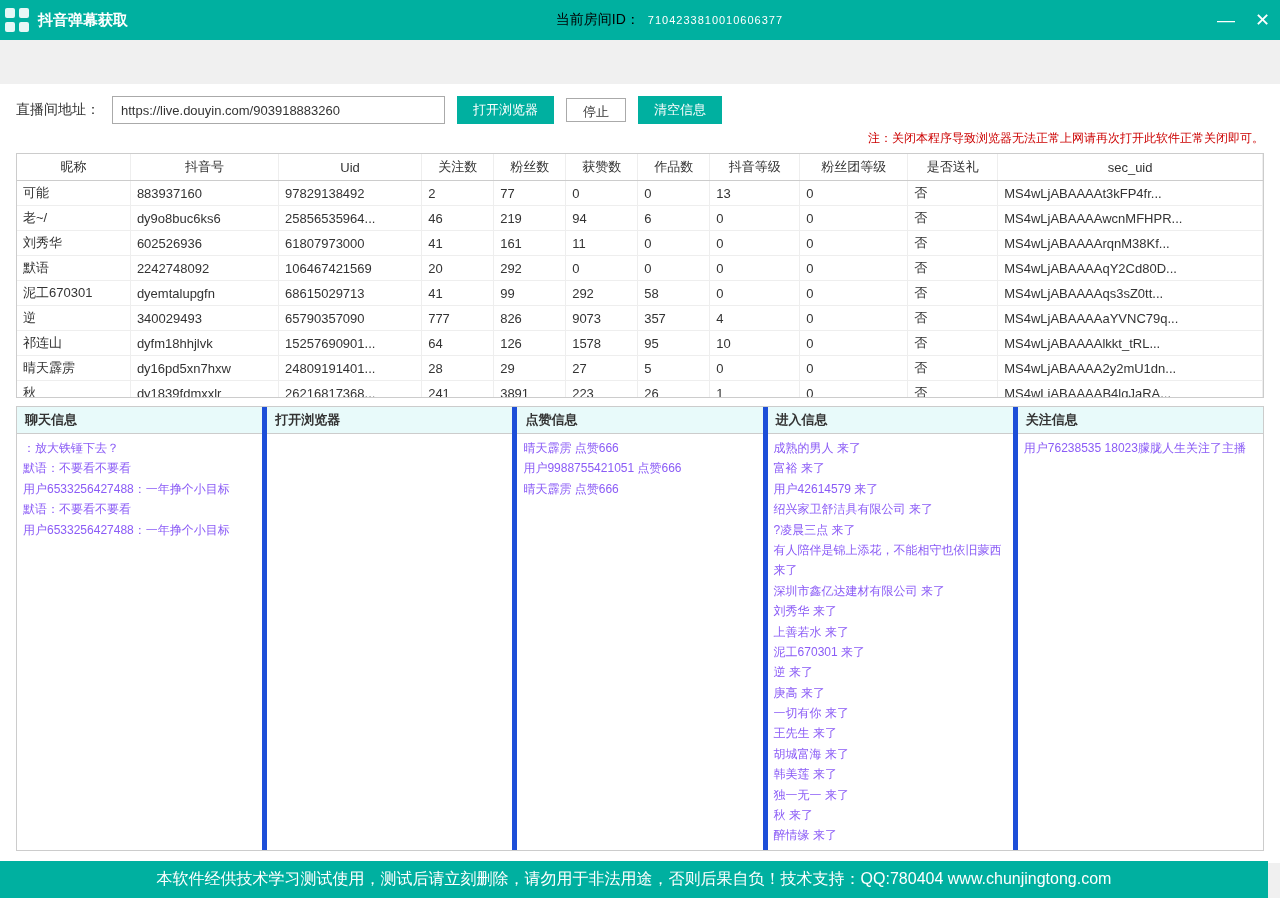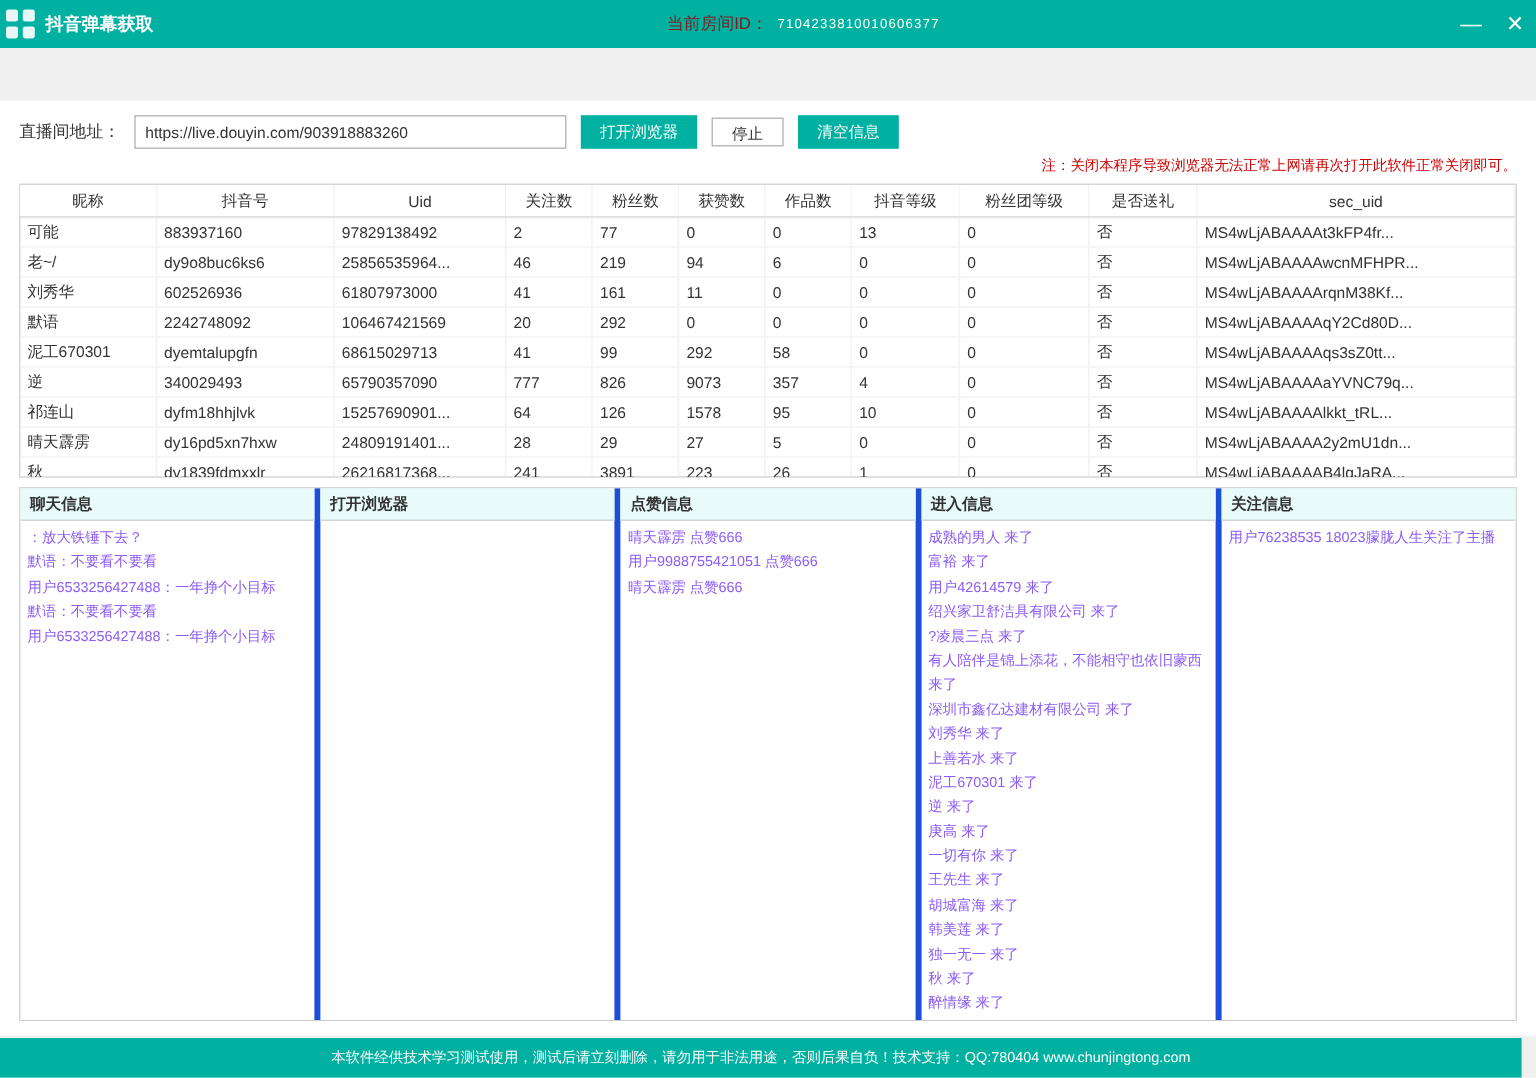--- a/index.html
+++ b/index.html
@@ -13,32 +13,32 @@
       display: flex;
       align-items: center;
       padding: 0 4px;
       justify-content: space-between;
     }
     #titlebar .left { display: flex; align-items: center; gap: 8px; }
     #titlebar .left .app-icon { width: 26px; height: 26px; display: flex; align-items: center; justify-content: center; }
     #titlebar .left .app-icon svg { width: 26px; height: 26px; }
     #titlebar .title { font-size: 15px; font-weight: bold; color: white; }
     #titlebar .room-info { display: flex; align-items: center; gap: 8px; margin: 0 auto; }
-    #titlebar .room-label { font-size: 14px; color: #7f1d1d; }
+    #titlebar .room-label { font-size: 14px; color: #000000; }
     #titlebar .room-id { font-size: 11px; color: white; letter-spacing: 1px; }
     #titlebar .win-controls { display: flex; gap: 8px; }
     #titlebar .win-btn { background: none; border: none; color: white; font-size: 18px; cursor: pointer; padding: 2px 6px; }
 
     
     #main { background: white; padding: 12px 16px; margin-top: 44px; }
 
     
     .url-bar { display: flex; align-items: center; gap: 12px; margin-bottom: 6px; }
     .url-label { font-size: 14px; color: #333; white-space: nowrap; }
-    .url-input { border: 1px solid #aaa; padding: 4px 8px; width: 360px; font-size: 13px; color: #333; height: 28px; }
+    .url-input { border: 1px solid #aaa; padding: 4px 8px; width: 333px; font-size: 13px; color: #333; height: 28px; }
     .btn-open { background: #00b0a0; color: white; border: none; padding: 4px 16px; font-size: 13px; height: 28px; cursor: pointer; }
     .btn-stop { background: white; color: #333; border: 1px solid #aaa; padding: 4px 16px; font-size: 13px; height: 24px; cursor: pointer; }
     .btn-clear { background: #00b0a0; color: white; border: none; padding: 4px 16px; font-size: 13px; height: 28px; cursor: pointer; }
 
     .notice { text-align: right; font-size: 12px; color: #c00; margin-bottom: 6px; }
 
     
     .data-table-wrap { border: 1px solid #ccc; overflow-y: auto; height: 245px; }
     table { width: 100%; border-collapse: collapse; font-size: 13px; }
     table thead tr { background: white; }
@@ -52,21 +52,21 @@
     .info-panel:last-child { border-right: none; }
     .panel-header { background: #e8fafa; border-bottom: 1px solid #ccc; padding: 4px 8px; font-size: 13px; color: #333; font-weight: bold; }
     .panel-body { padding: 4px 6px; flex: 1; font-size: 12px; color: #8b5cf6; overflow-y: auto; height: 390px; line-height: 1.7; white-space: pre-wrap; word-break: break-all; }
 
     
     #footer {
       background: #00b0a0;
       color: white;
       text-align: center;
       padding: 8px 0;
-      font-size: 12px;
+      font-size: 16px;
       position: absolute;
       bottom: 0;
       left: 0;
       right: 12px;
     }
 
     
     ::-webkit-scrollbar { width: 8px; }
     ::-webkit-scrollbar-track { background: #f1f1f1; }
     ::-webkit-scrollbar-thumb { background: #aaa; }

